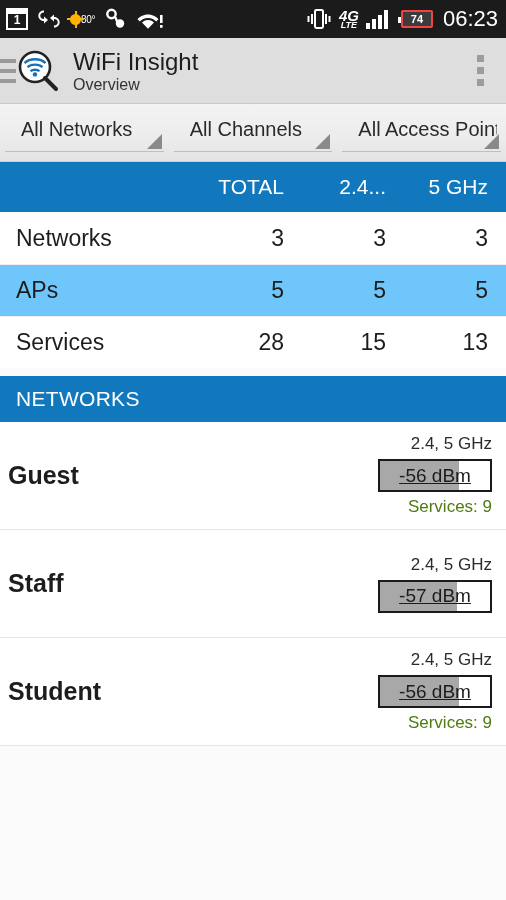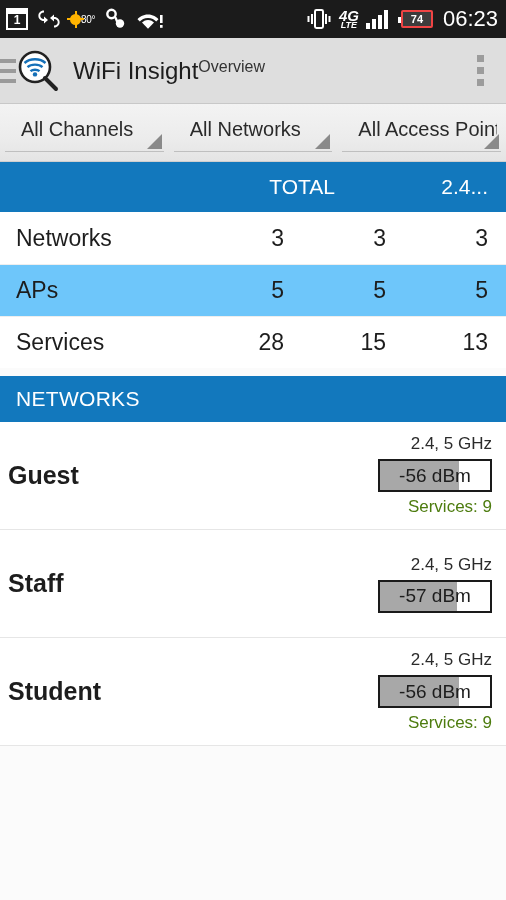--- a/index.html
+++ b/index.html
@@ -49,21 +49,21 @@
 
   
   .appbar {
     height: 66px; background: #dedede; display: flex; align-items: center;
     padding-left: 0px; position: relative;
     border-bottom: 1px solid #c8c8c8;
   }
   .drawer-edge { width: 16px; display: flex; flex-direction: column; gap: 6px; margin-left: -6px; }
   .drawer-edge i { display: block; height: 4px; background: #9a9a9a; width: 22px; }
   .logo { width: 46px; height: 46px; margin-left: 5px; flex: 0 0 auto; }
-  .titles { margin-left: 12px; display: flex; flex-direction: row; justify-content: center; }
+  .titles { margin-left: 12px; display: flex; flex-direction: column; justify-content: center; }
   .app-title { font-size: 24px; color: #1d1d1d; line-height: 27px; }
   .app-sub { font-size: 16px; color: #333333; line-height: 19px; }
   .overflow { margin-left: auto; margin-right: 22px; display: flex; flex-direction: column; gap: 5px; }
   .overflow i { width: 7px; height: 7px; background: #9c9c9c; display: block; }
 
   
   .filters {
     height: 58px; display: flex; align-items: stretch;
     background: linear-gradient(to bottom, #f3f3f3 0%, #ececec 60%, #e4e4e4 100%);
     border-bottom: 1px solid #cfcfcf;
@@ -119,21 +119,21 @@
     display: flex; flex-direction: column; align-items: flex-end; gap: 5px;
     flex: 0 0 auto;
   }
   .net-band { font-size: 17px; color: #2b2b2b; }
   .sig-bar {
     width: 114px; height: 33px; border: 2px solid #1a1a1a; background: #ffffff;
     position: relative; display: flex; align-items: center; justify-content: center;
     overflow: hidden;
   }
   .sig-fill { position: absolute; left: 0; top: 0; bottom: 0; background: #a8a8a8; }
-  .sig-text { position: relative; font-size: 19px; color: #1d1d1d; z-index: 2; }
+  .sig-text { position: relative; font-size: 19px; color: #1d1d1d; z-index: 2; text-decoration: underline; }
   .net-svc { font-size: 17px; color: #4d7c0f; }
 
   .filler { background: #fbfbfb; height: 140px; }
 </style>
 </head>
 <body>
 
 <div id="app">
 
   <div class="statusbar">
@@ -231,38 +231,39 @@
 
     <div class="overflow">
       <i></i>
       <i></i>
       <i></i>
     </div>
   </div>
 
   <div class="filters">
     <div class="spinner">
+      <div class="sp-text">All Networks</div>
+      <div class="sp-arrow"></div>
+    </div>
+    <div class="spinner">
       <div class="sp-text">All Channels</div>
-      <div class="sp-arrow"></div>
-    </div>
-    <div class="spinner">
-      <div class="sp-text">All Networks</div>
       <div class="sp-arrow"></div>
     </div>
     <div class="spinner">
       <div class="sp-text">All Access Points</div>
       <div class="sp-arrow"></div>
     </div>
   </div>
 
   <div>
     <div class="tbl-head">
       <div class="c-label"></div>
       <div class="c-num">TOTAL</div>
       <div class="c-num">2.4...</div>
+      <div class="c-num">5 GHz</div>
     </div>
 
     <div class="tbl-row">
       <div class="c-label">Networks</div>
       <div class="c-num">3</div>
       <div class="c-num">3</div>
       <div class="c-num">3</div>
     </div>
 
     <div class="tbl-row alt">

